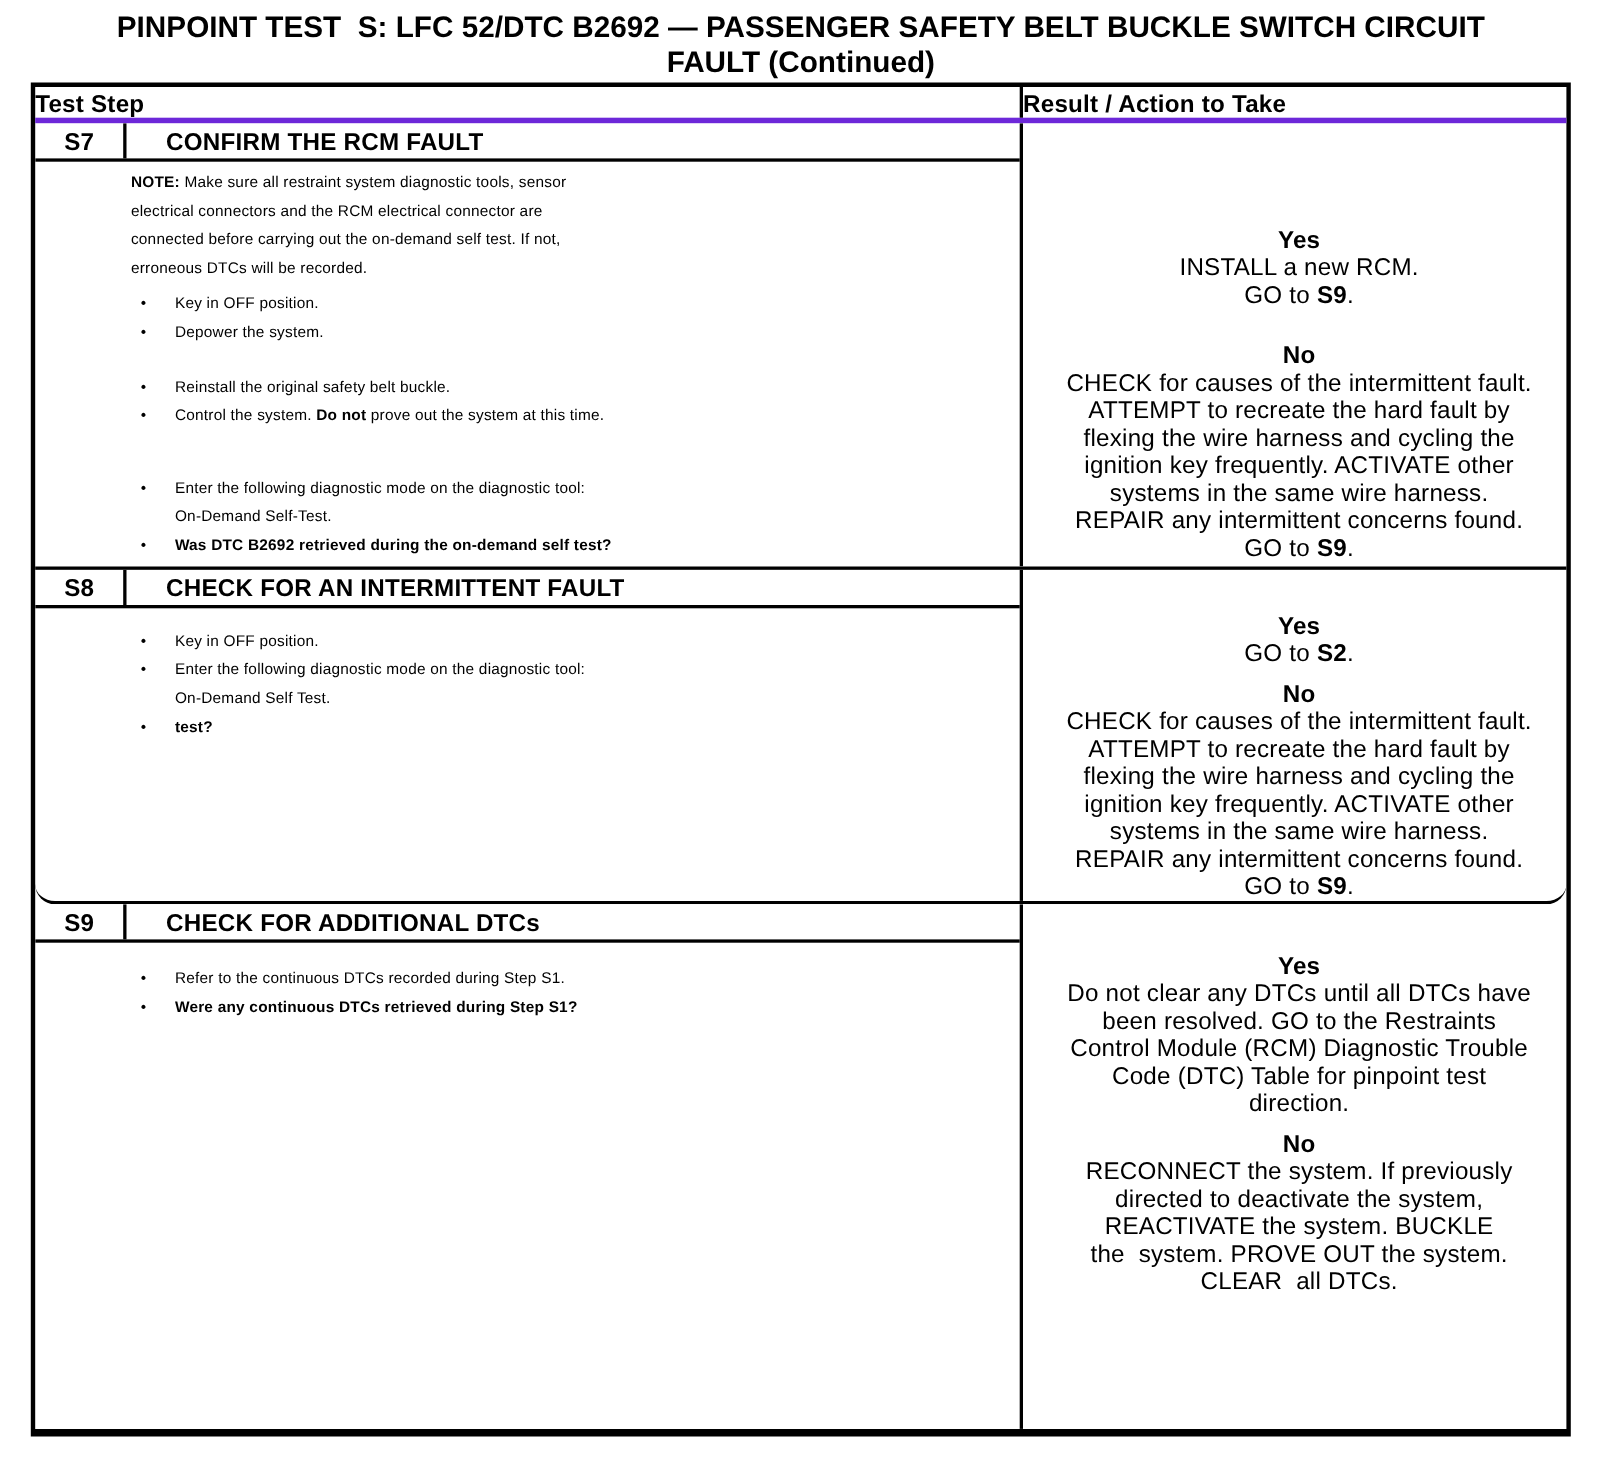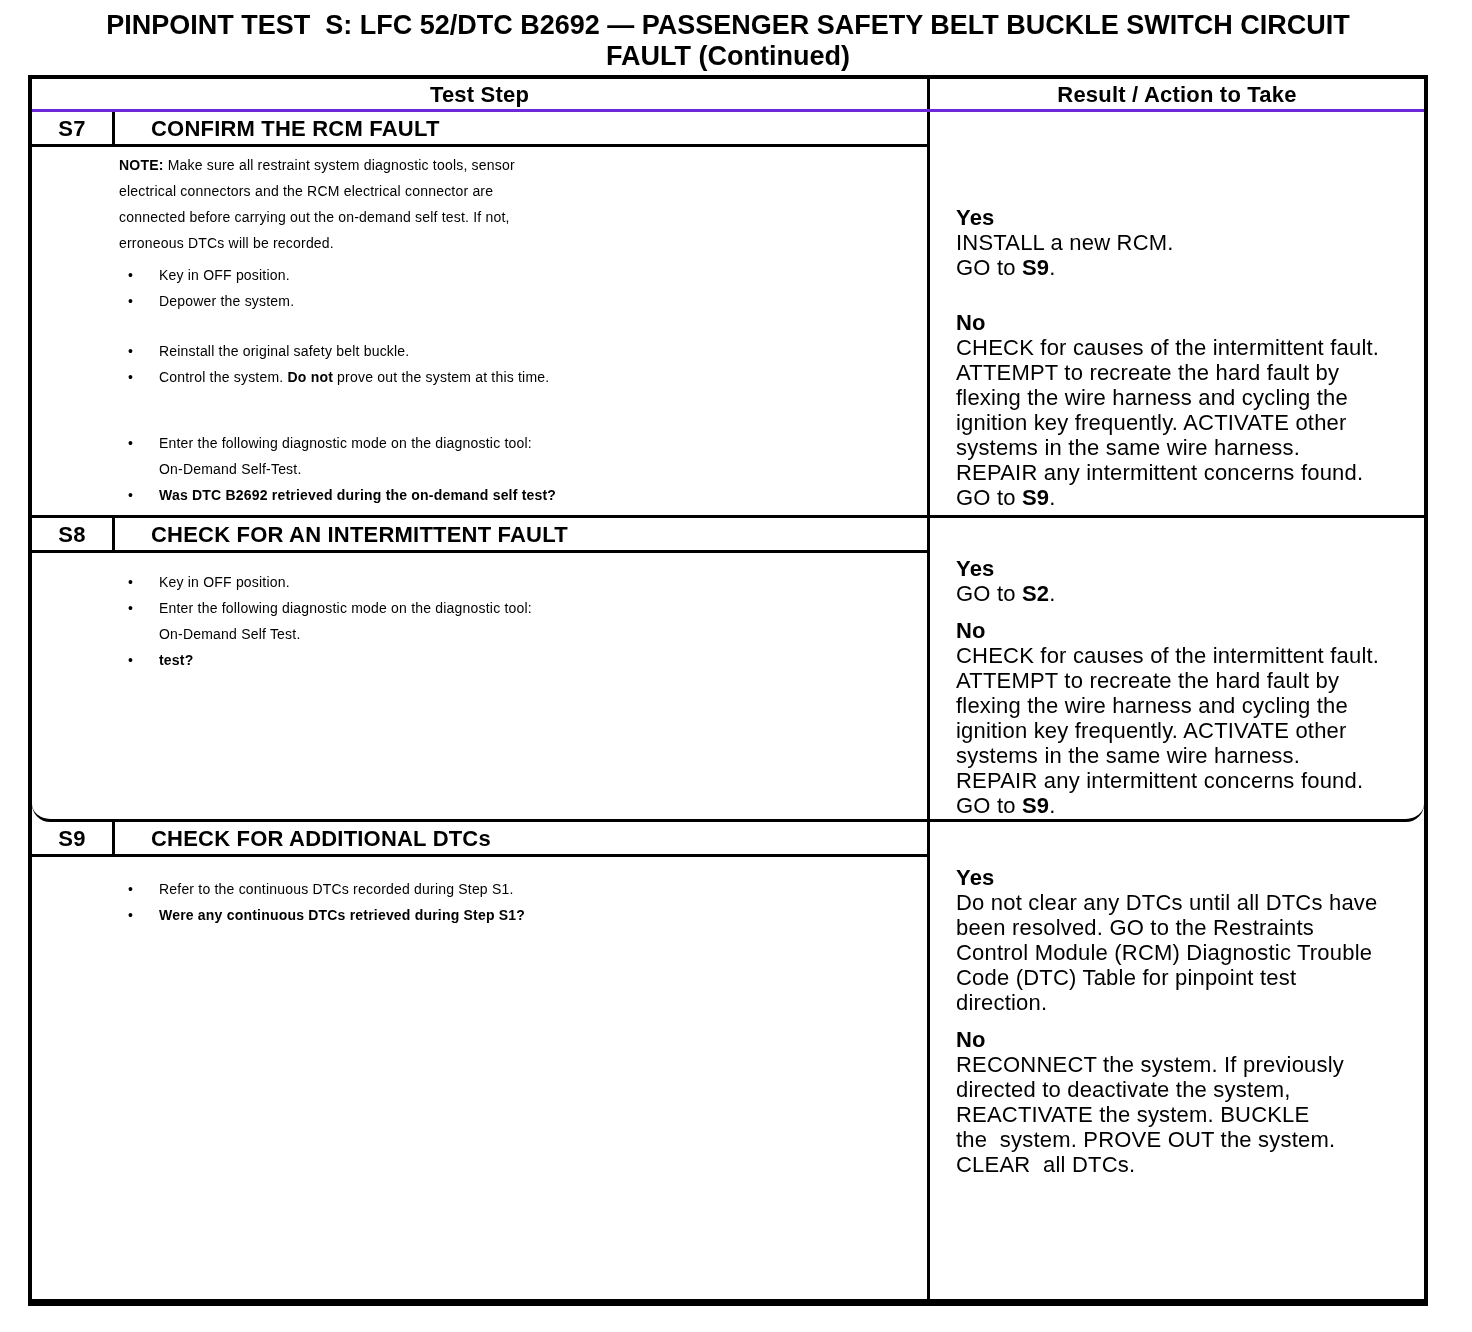--- a/index.html
+++ b/index.html
@@ -13,26 +13,26 @@
   .title {
     position:absolute; left:28px; top:10px; width:1400px;
     text-align:center; font-weight:bold; font-size:27px; line-height:31px;
   }
   .t-line { white-space:pre; }
   .tbl {
     position:absolute; left:28px; top:75px; width:1400px;
     border:4px solid #000; border-bottom-width:7px;
     letter-spacing:0.2px;
   }
-  .hdr { display:flex; height:33px; border-bottom:3px solid #6d28d9;
-         font-weight:bold; font-size:22px; text-align:center; }
+  .hdr { display:flex; height:33px; border-bottom:5px solid #6d28d9;
+         font-weight:bold; font-size:22px; }
   .hdr-left { width:898px; border-right:3px solid #000; padding-top:3px; }
   .hdr-right { flex:1; padding-top:3px; }
 
-  .step { display:flex; border-bottom:3px solid #000; overflow:hidden;gap:16px; }
+  .step { display:flex; border-bottom:3px solid #000; overflow:hidden; }
   .step-s7 { height:406px; }
   .step-s8 { height:304px;border-radius:18px; }
   .step-s9 { height:477px; border-bottom:none; }
   .step-left { width:898px; border-right:3px solid #000; display:flex; flex-direction:column; }
   .title-row { display:flex; height:35px; border-bottom:3px solid #000; flex-shrink:0; }
   .step-id { width:83px; border-right:3px solid #000; text-align:center;
              font-weight:bold; font-size:22px; padding-top:4px; }
   .step-title { padding:4px 0 0 20px; font-weight:bold; font-size:22px; white-space:pre;margin-left:16px; }
   .step-body { padding-left:87px; padding-right:8px; font-size:14px; line-height:26px; flex:1; }
   .step-s7 .step-body { padding-top:5px; }
@@ -41,21 +41,21 @@
   .line { white-space:pre; }
   .b { font-weight:bold; }
   .bullets { margin-top:6px; }
   .bullet { display:flex; }
   .marker { width:40px; padding-left:9px; flex-shrink:0; }
   .btext { flex:1; }
   .gap-medium { margin-top:24px; }
   .gap-large { margin-top:40px; }
 
   .step-right { flex:1; padding-left:10px; padding-right:2px;
-                font-size:22px; line-height:25px; overflow:hidden; }
+                font-size:22px; line-height:25px; overflow:hidden;text-align:center; }
   .step-s7 .step-right { padding-top:93px; }
   .step-s8 .step-right { padding-top:38px; }
   .step-s9 .step-right { padding-top:43px; }
   .rlabel { font-weight:bold; }
   .step-s7 .rgroup + .rgroup { margin-top:30px; }
   .step-s8 .rgroup + .rgroup { margin-top:12px; }
   .step-s9 .rgroup + .rgroup { margin-top:12px; }
 </style>
 </head>
 <body>

